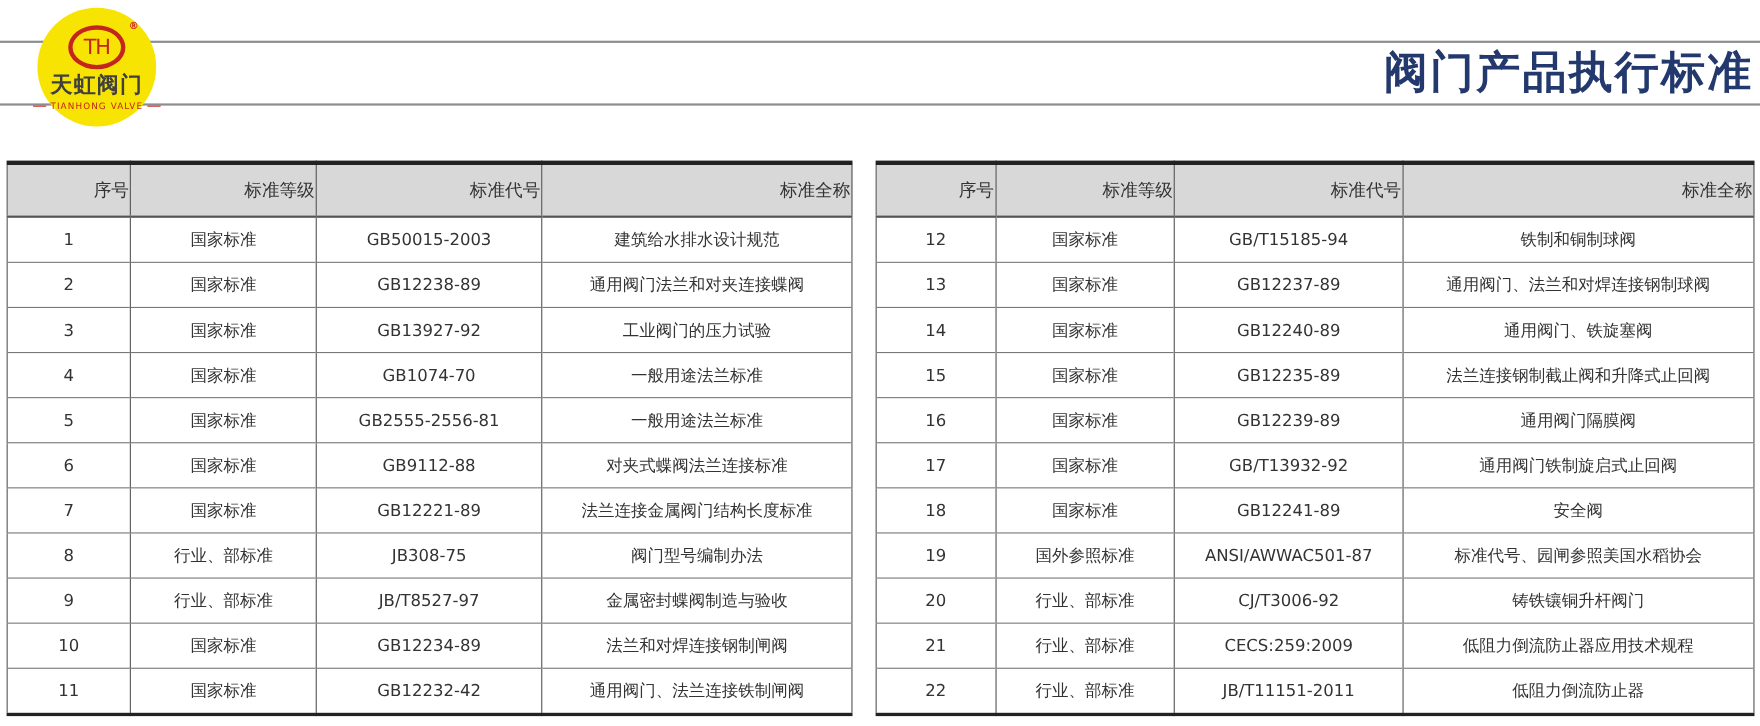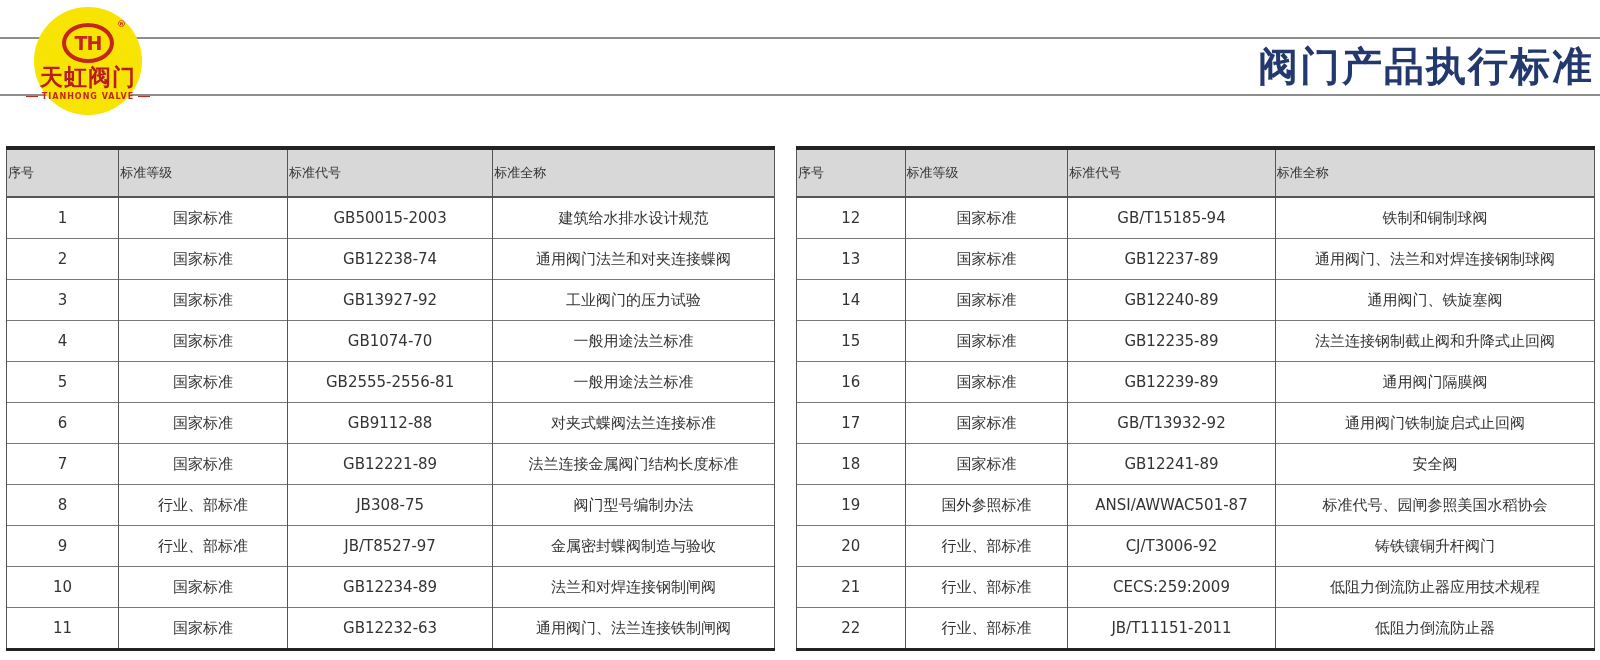--- a/index.html
+++ b/index.html
@@ -16,32 +16,32 @@
   
   .logo{
     position:absolute;left:34px;top:7px;width:108px;height:108px;
     border-radius:50%;z-index:5;
     display:flex;flex-direction:column;align-items:center;justify-content:center;
   }
   .emblem-wrap{position:relative;height:38px;margin-top:2px;}
   .emblem{
     width:44px;height:32px;border:4px solid #c5251f;border-radius:50%;
     display:flex;align-items:center;justify-content:center;
-    font-weight:bold;font-size:19px;color:#c5251f;letter-spacing:-1px;
+    font-weight:normal;font-size:19px;color:#c5251f;letter-spacing:-1px;
   }
   .reg-mark{
     position:absolute;top:-4px;right:-12px;font-size:9px;color:#c5251f;font-weight:bold;
   }
   .logo-cn{
-    color:#b91c1c;font-weight:bold;font-size:23px;line-height:26px;
+    color:#404040;font-weight:bold;font-size:20px;line-height:26px;
     letter-spacing:1px;margin-top:3px;white-space:nowrap;
   }
   .logo-en{
     display:flex;align-items:center;gap:4px;margin-top:2px;
-    color:#c5251f;font-size:8px;letter-spacing:1px;white-space:nowrap;font-weight:bold;
+    color:#c5251f;font-size:8px;letter-spacing:1px;white-space:nowrap;font-weight:normal;
   }
   .dash{width:12px;height:1px;background:#c5251f;}
 
   
   .page-title{
     position:absolute;top:42px;right:6px;z-index:2;
     font-size:40px;color:#23396d;letter-spacing:2px;font-weight:700;line-height:48px;
     white-space:nowrap;
   }
 
@@ -49,24 +49,24 @@
   .tables-area{position:absolute;top:146px;left:0;width:1600px;display:flex;}
   .tbl-wrap{flex:0 0 auto;}
   .tbl-wrap.left{margin-left:6px;width:769px;}
   .tbl-wrap.right{margin-left:21px;width:799px;}
   table{
     width:100%;border-collapse:collapse;table-layout:fixed;
     border-top:4px solid #222222;border-bottom:3px solid #222222;
   }
   th{
     background:#d8d8d8;height:44px;
-    font-size:13px;font-weight:normal;color:#333333;
+    font-size:16px;font-weight:normal;color:#333333;
     border-bottom:2px solid #555555;
     border-left:1px solid #555555;border-right:1px solid #555555;
-    text-align:left;
+    text-align:right;
   }
   td{
     height:38px;text-align:center;font-size:15px;color:#333333;
     border-top:1px solid #787878;
     border-left:1px solid #555555;border-right:1px solid #555555;
     white-space:nowrap;overflow:hidden;
   }
 </style>
 </head>
 <body>
@@ -109,21 +109,21 @@
       <tbody>
           <tr>
             <td>1</td>
             <td>国家标准</td>
             <td>GB50015-2003</td>
             <td>建筑给水排水设计规范</td>
           </tr>
           <tr>
             <td>2</td>
             <td>国家标准</td>
-            <td>GB12238-74</td>
+            <td>GB12238-89</td>
             <td>通用阀门法兰和对夹连接蝶阀</td>
           </tr>
           <tr>
             <td>3</td>
             <td>国家标准</td>
             <td>GB13927-92</td>
             <td>工业阀门的压力试验</td>
           </tr>
           <tr>
             <td>4</td>
@@ -163,21 +163,21 @@
           </tr>
           <tr>
             <td>10</td>
             <td>国家标准</td>
             <td>GB12234-89</td>
             <td>法兰和对焊连接钢制闸阀</td>
           </tr>
           <tr>
             <td>11</td>
             <td>国家标准</td>
-            <td>GB12232-63</td>
+            <td>GB12232-42</td>
             <td>通用阀门、法兰连接铁制闸阀</td>
           </tr>
         </tbody>
     </table>
   </div>
   <div class="tbl-wrap right">
     <table>
       <colgroup>
         <col style="width:13.6%">
           <col style="width:20.4%">

